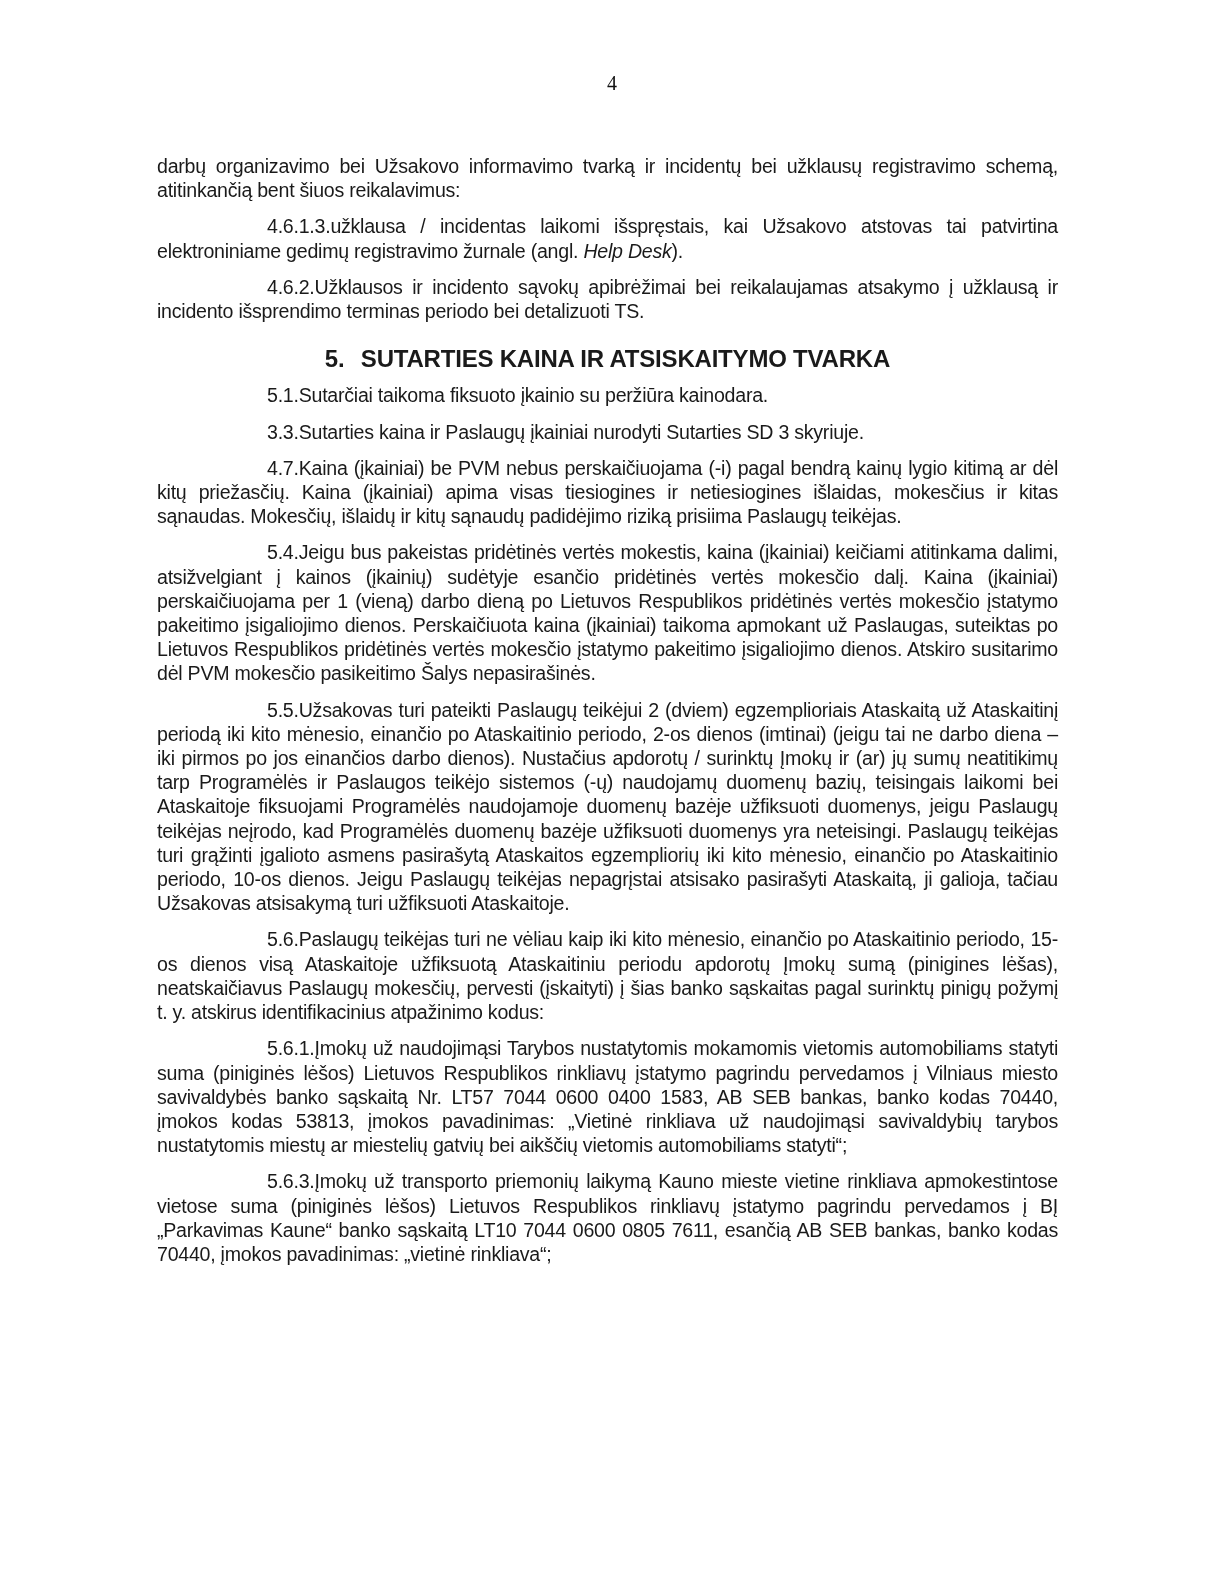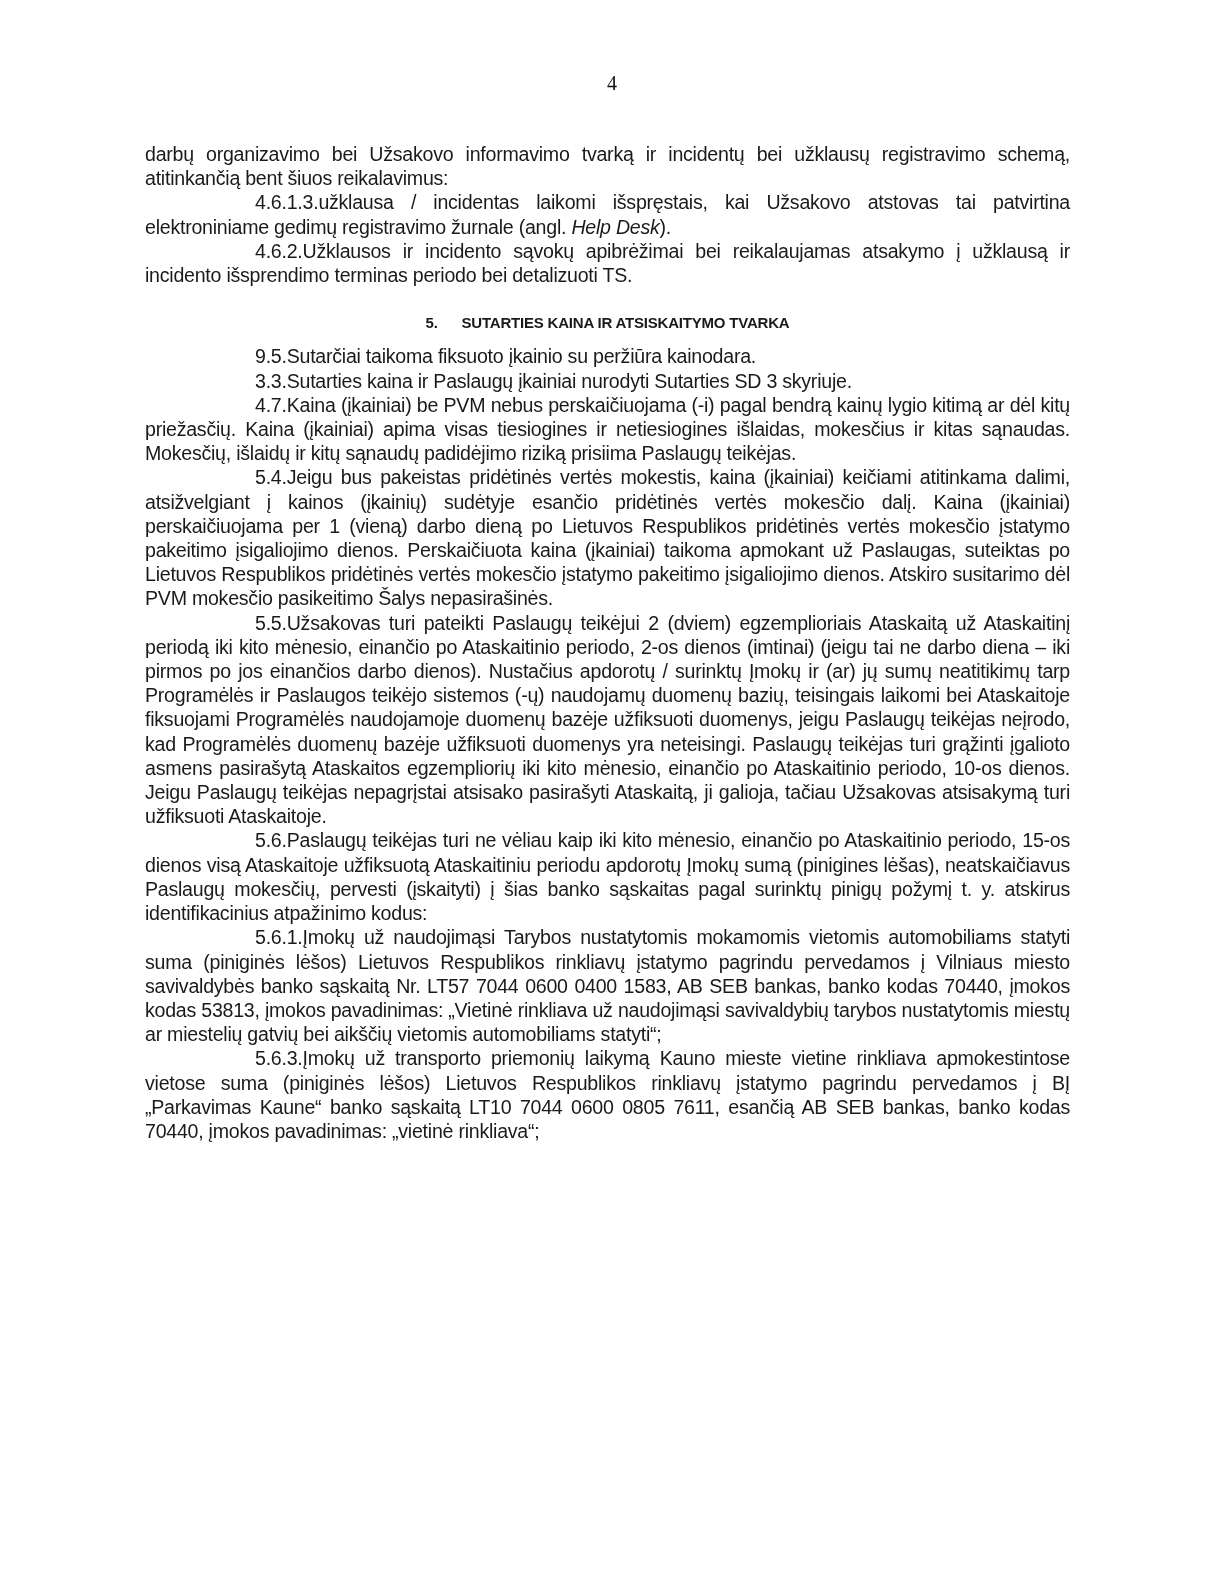--- a/index.html
+++ b/index.html
@@ -28,38 +28,38 @@
     .content {
       position: absolute;
       top: 142px;
       left: 145px;
       width: 925px;
       font-size: 19.6px;
       line-height: 24.2px;
       letter-spacing: -0.25px;
     }
     .p {
-      margin: 0;
+      margin: 12px;
       text-align: justify;
     }
     .p.indent {
       text-indent: 55px;
     }
     .num {
       display: inline-block;
     }
     .num.w1 { min-width: 56px; }  
     .num.w2 { min-width: 82px; }  
     .num.w3 { min-width: 70px; }  
     .num.w4 { min-width: 62px; }  
     .heading {
       margin: 24px 0 9px 0;
       text-align: center;
       font-weight: bold;
-      font-size: 15px;
+      font-size: 24px;
       letter-spacing: -0.2px;
     }
     .heading .hnum {
       display: inline-block;
       min-width: 36px;
       text-align: left;
     }
     em { font-style: italic; }
   </style>
 </head>
@@ -72,21 +72,21 @@
   <p class="p">darbų organizavimo bei Užsakovo informavimo tvarką ir incidentų bei užklausų registravimo schemą, atitinkančią bent šiuos reikalavimus:</p>
 
 
 
   <p class="p indent"><span class="num w2">4.6.1.3.</span><span>užklausa / incidentas laikomi išspręstais, kai Užsakovo atstovas tai patvirtina elektroniniame gedimų registravimo žurnale (angl. </span><em>Help Desk</em><span>).</span></p>
 
   <p class="p indent"><span class="num w3">4.6.2.</span><span>Užklausos ir incidento sąvokų apibrėžimai bei reikalaujamas atsakymo į užklausą ir incidento išsprendimo terminas periodo bei detalizuoti TS.</span></p>
 
   <div class="heading"><span class="hnum">5.</span><span>SUTARTIES KAINA IR ATSISKAITYMO TVARKA</span></div>
 
-  <p class="p indent"><span class="num w1">9.5.</span><span>Sutarčiai taikoma fiksuoto įkainio su peržiūra kainodara.</span></p>
+  <p class="p indent"><span class="num w1">5.1.</span><span>Sutarčiai taikoma fiksuoto įkainio su peržiūra kainodara.</span></p>
 
   <p class="p indent"><span class="num w1">3.3.</span><span>Sutarties kaina ir Paslaugų įkainiai nurodyti Sutarties SD 3 skyriuje.</span></p>
 
   <p class="p indent"><span class="num w1">4.7.</span><span>Kaina (įkainiai) be PVM nebus perskaičiuojama (-i) pagal bendrą kainų lygio kitimą ar dėl kitų priežasčių. Kaina (įkainiai) apima visas tiesiogines ir netiesiogines išlaidas, mokesčius ir kitas sąnaudas. Mokesčių, išlaidų ir kitų sąnaudų padidėjimo riziką prisiima Paslaugų teikėjas.</span></p>
 
   <p class="p indent"><span class="num w1">5.4.</span><span>Jeigu bus pakeistas pridėtinės vertės mokestis, kaina (įkainiai) keičiami atitinkama dalimi, atsižvelgiant į kainos (įkainių) sudėtyje esančio pridėtinės vertės mokesčio dalį. Kaina (įkainiai) perskaičiuojama per 1 (vieną) darbo dieną po Lietuvos Respublikos pridėtinės vertės mokesčio įstatymo pakeitimo įsigaliojimo dienos. Perskaičiuota kaina (įkainiai) taikoma apmokant už Paslaugas, suteiktas po Lietuvos Respublikos pridėtinės vertės mokesčio įstatymo pakeitimo įsigaliojimo dienos. Atskiro susitarimo dėl PVM mokesčio pasikeitimo Šalys nepasirašinės.</span></p>
 
   <p class="p indent"><span class="num w1">5.5.</span><span>Užsakovas turi pateikti Paslaugų teikėjui 2 (dviem) egzemplioriais Ataskaitą už Ataskaitinį periodą iki kito mėnesio, einančio po Ataskaitinio periodo, 2-os dienos (imtinai) (jeigu tai ne darbo diena – iki pirmos po jos einančios darbo dienos). Nustačius apdorotų / surinktų Įmokų ir (ar) jų sumų neatitikimų tarp Programėlės ir Paslaugos teikėjo sistemos (-ų) naudojamų duomenų bazių, teisingais laikomi bei Ataskaitoje fiksuojami Programėlės naudojamoje duomenų bazėje užfiksuoti duomenys, jeigu Paslaugų teikėjas neįrodo, kad Programėlės duomenų bazėje užfiksuoti duomenys yra neteisingi. Paslaugų teikėjas turi grąžinti įgalioto asmens pasirašytą Ataskaitos egzempliorių iki kito mėnesio, einančio po Ataskaitinio periodo, 10-os dienos. Jeigu Paslaugų teikėjas nepagrįstai atsisako pasirašyti Ataskaitą, ji galioja, tačiau Užsakovas atsisakymą turi užfiksuoti Ataskaitoje.</span></p>
 
   <p class="p indent"><span class="num w1">5.6.</span><span>Paslaugų teikėjas turi ne vėliau kaip iki kito mėnesio, einančio po Ataskaitinio periodo, 15-os dienos visą Ataskaitoje užfiksuotą Ataskaitiniu periodu apdorotų Įmokų sumą (pinigines lėšas), neatskaičiavus Paslaugų mokesčių, pervesti (įskaityti) į šias banko sąskaitas pagal surinktų pinigų požymį t. y. atskirus identifikacinius atpažinimo kodus:</span></p>

